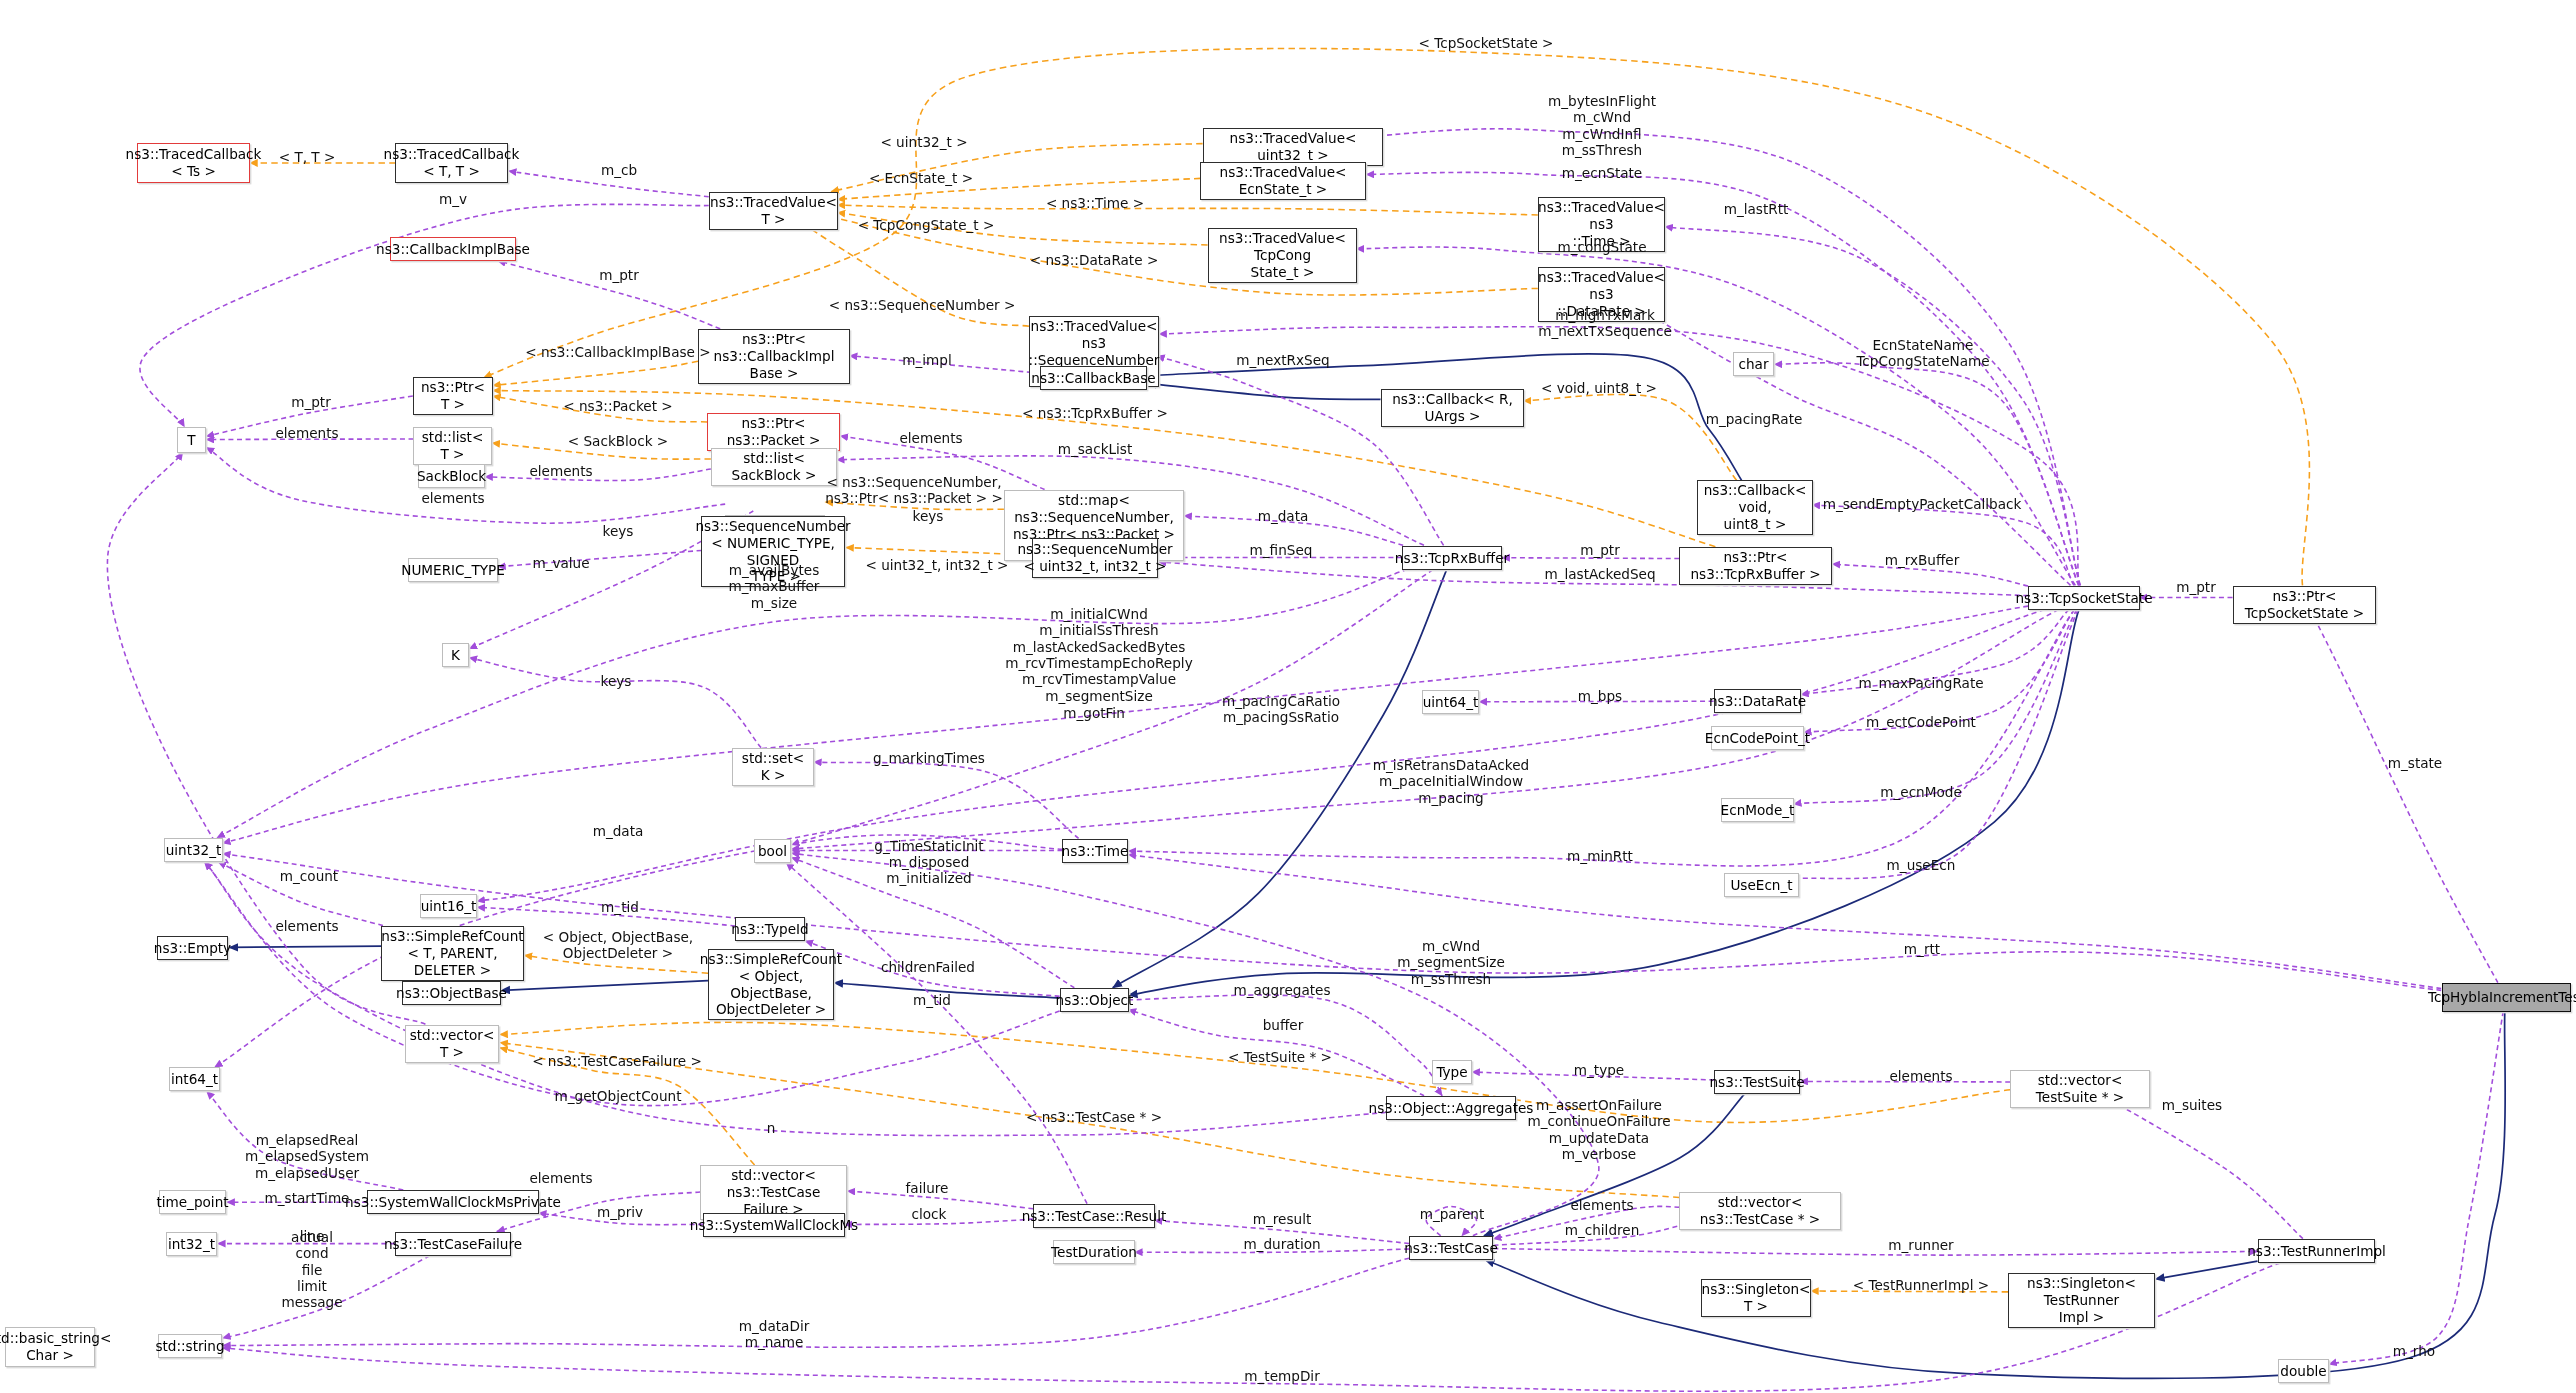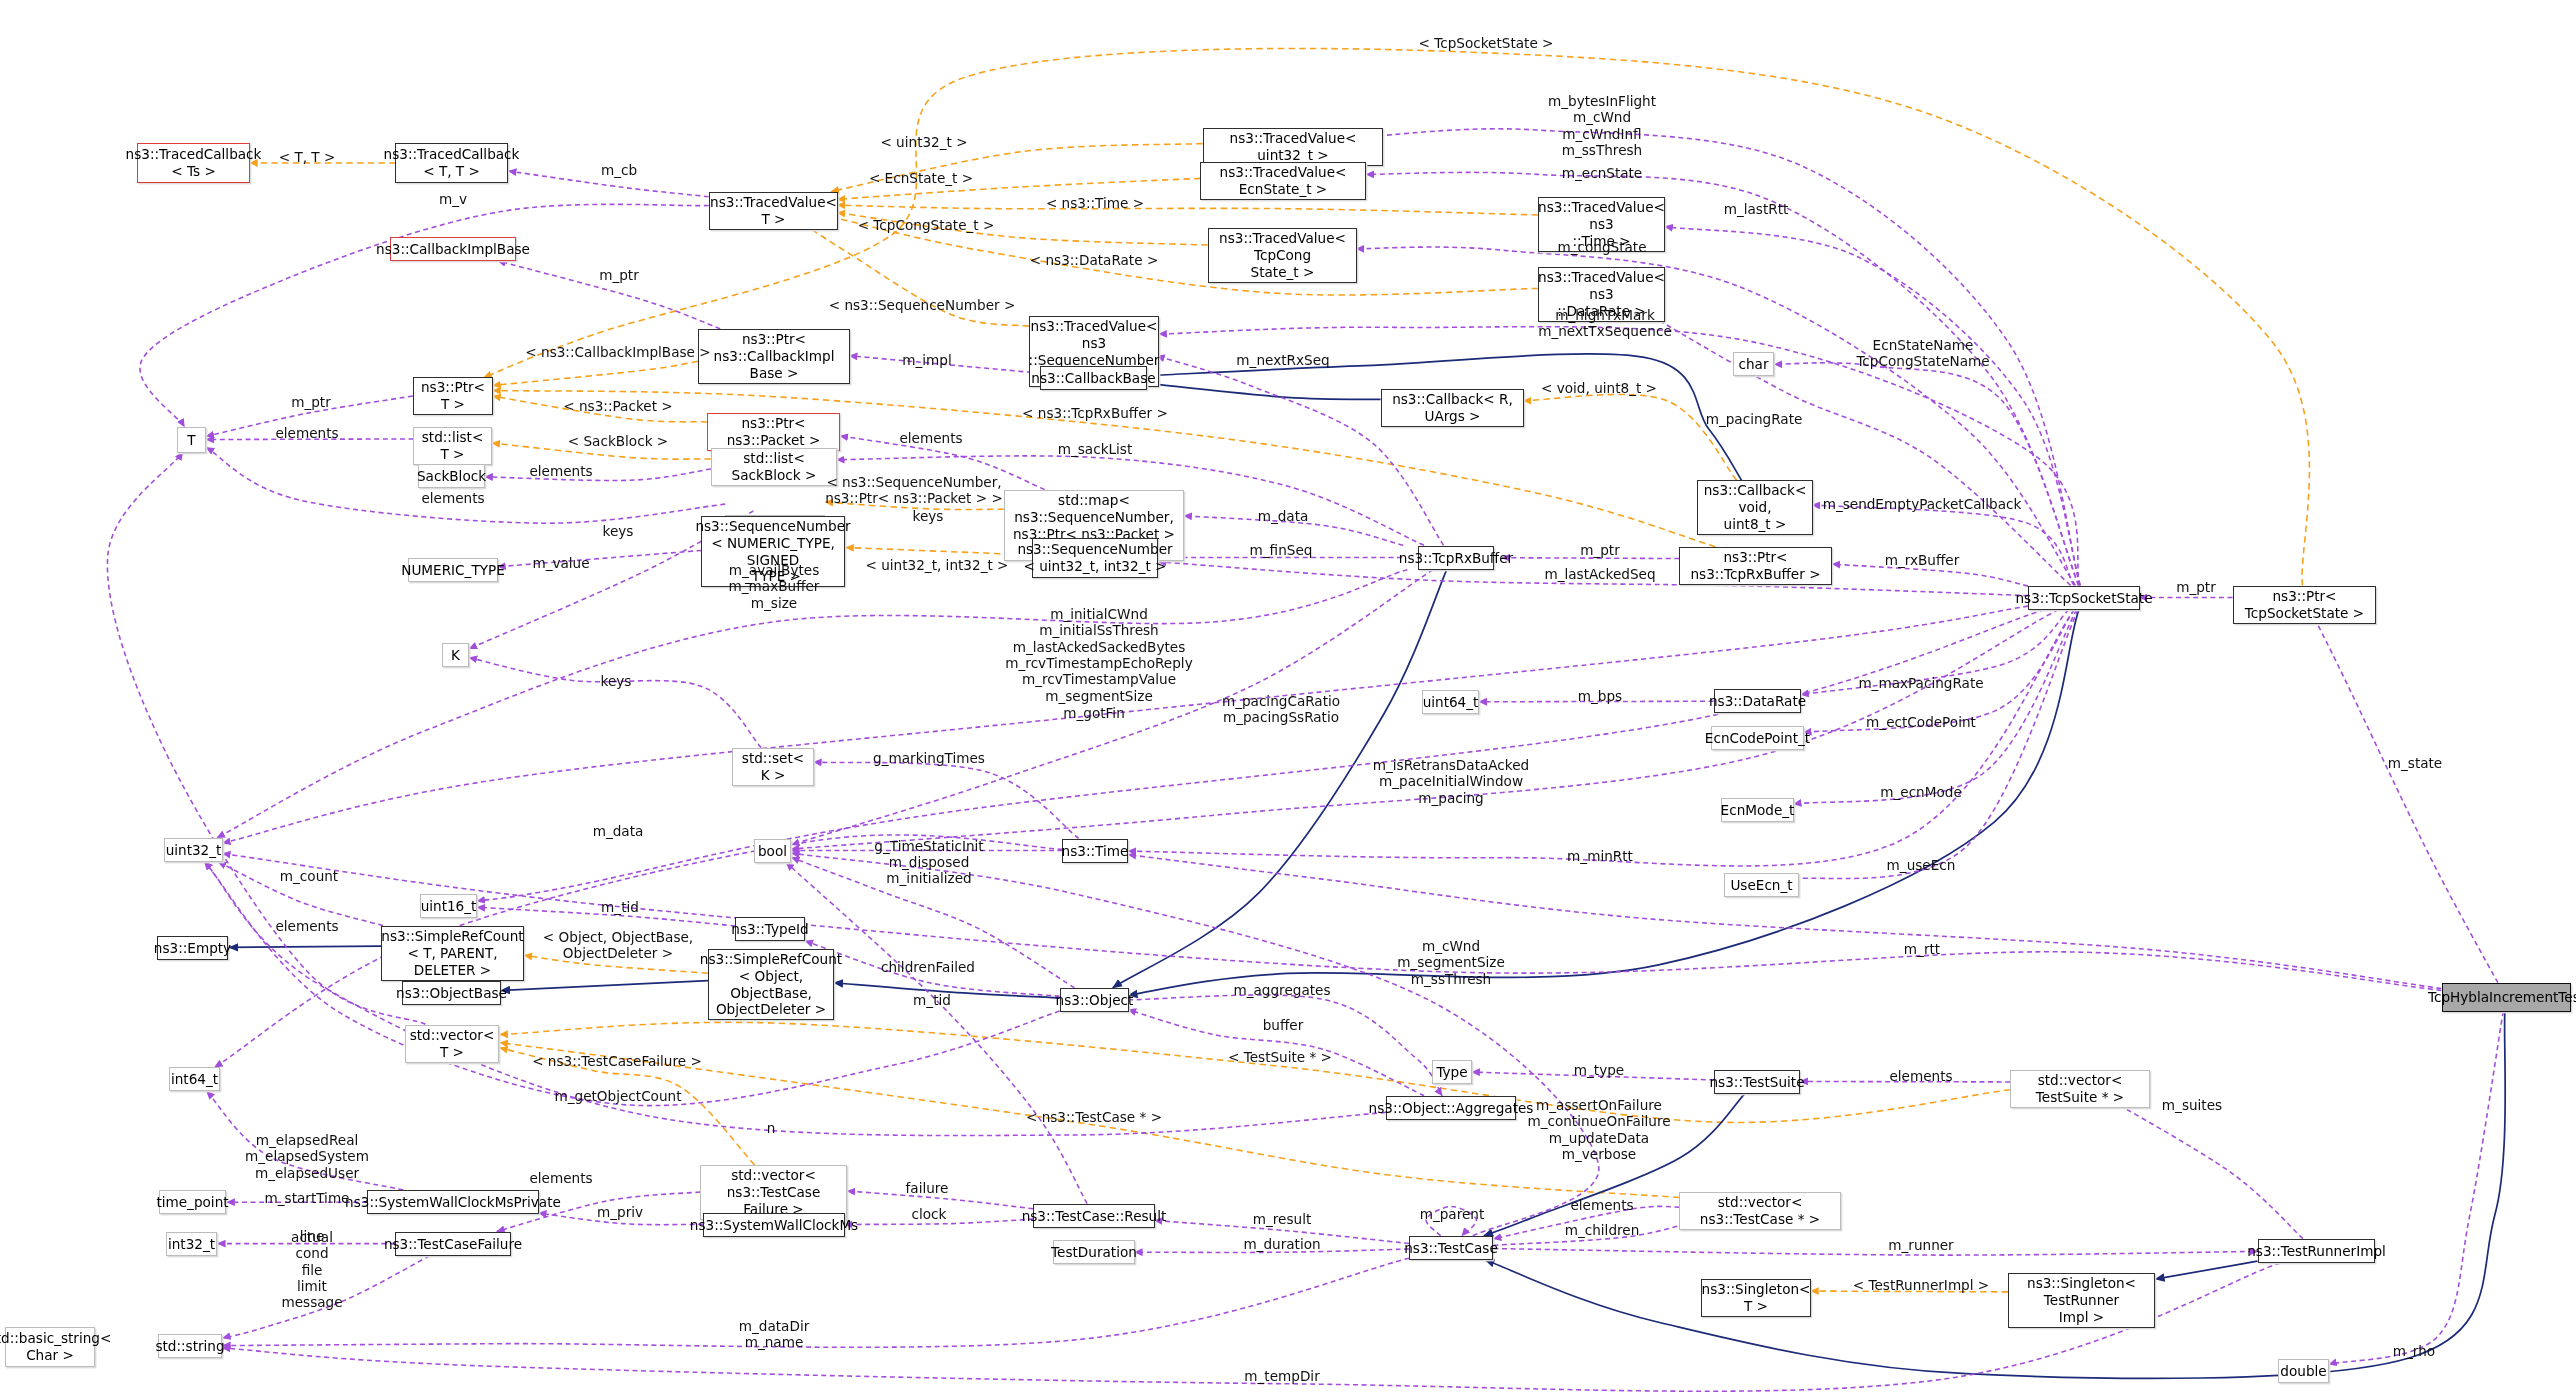--- a/index.html
+++ b/index.html
@@ -176,21 +176,21 @@
 _TYPE &gt;</div>
     <div class="node prim" style="left: 408px; top: 558px; width: 90px; min-height: 24px;">NUMERIC_TYPE</div>
     <div class="node plain" style="left: 1032px; top: 538px; width: 126px; min-height: 40px;">ns3::SequenceNumber
 &lt; uint32_t, int32_t &gt;</div>
     <div class="node prim" style="left: 442px; top: 643px; width: 27px; min-height: 24px;">K</div>
     <div class="node plain" style="left: 1040px; top: 366px; width: 107px; min-height: 24px;">ns3::CallbackBase</div>
     <div class="node plain" style="left: 1381px; top: 389px; width: 143px; min-height: 24px;">ns3::Callback&lt; R, UArgs &gt;</div>
     <div class="node prim" style="left: 1733px; top: 352px; width: 41px; min-height: 24px;">char</div>
     <div class="node plain" style="left: 1697px; top: 480px; width: 116px; min-height: 40px;">ns3::Callback&lt; void,
 uint8_t &gt;</div>
-    <div class="node plain" style="left: 1402px; top: 546px; width: 76px; min-height: 24px; margin-left: 16px;">ns3::TcpRxBuffer</div>
+    <div class="node plain" style="left: 1402px; top: 546px; width: 100px; min-height: 24px;">ns3::TcpRxBuffer</div>
     <div class="node plain" style="left: 1679px; top: 547px; width: 153px; min-height: 24px;">ns3::Ptr&lt; ns3::TcpRxBuffer &gt;</div>
     <div class="node plain" style="left: 2028px; top: 586px; width: 112px; min-height: 24px;">ns3::TcpSocketState</div>
     <div class="node plain" style="left: 2233px; top: 586px; width: 143px; min-height: 24px;">ns3::Ptr&lt; TcpSocketState &gt;</div>
     <div class="node prim" style="left: 1422px; top: 690px; width: 57px; min-height: 24px;">uint64_t</div>
     <div class="node plain" style="left: 1714px; top: 689px; width: 87px; min-height: 24px;">ns3::DataRate</div>
     <div class="node prim" style="left: 1711px; top: 726px; width: 93px; min-height: 24px;">EcnCodePoint_t</div>
     <div class="node prim" style="left: 1721px; top: 798px; width: 73px; min-height: 24px;">EcnMode_t</div>
     <div class="node plain" style="left: 1062px; top: 839px; width: 66px; min-height: 24px;">ns3::Time</div>
     <div class="node prim" style="left: 1724px; top: 873px; width: 75px; min-height: 24px;">UseEcn_t</div>
     <div class="node prim" style="left: 732px; top: 748px; width: 82px; min-height: 24px;">std::set&lt; K &gt;</div>

